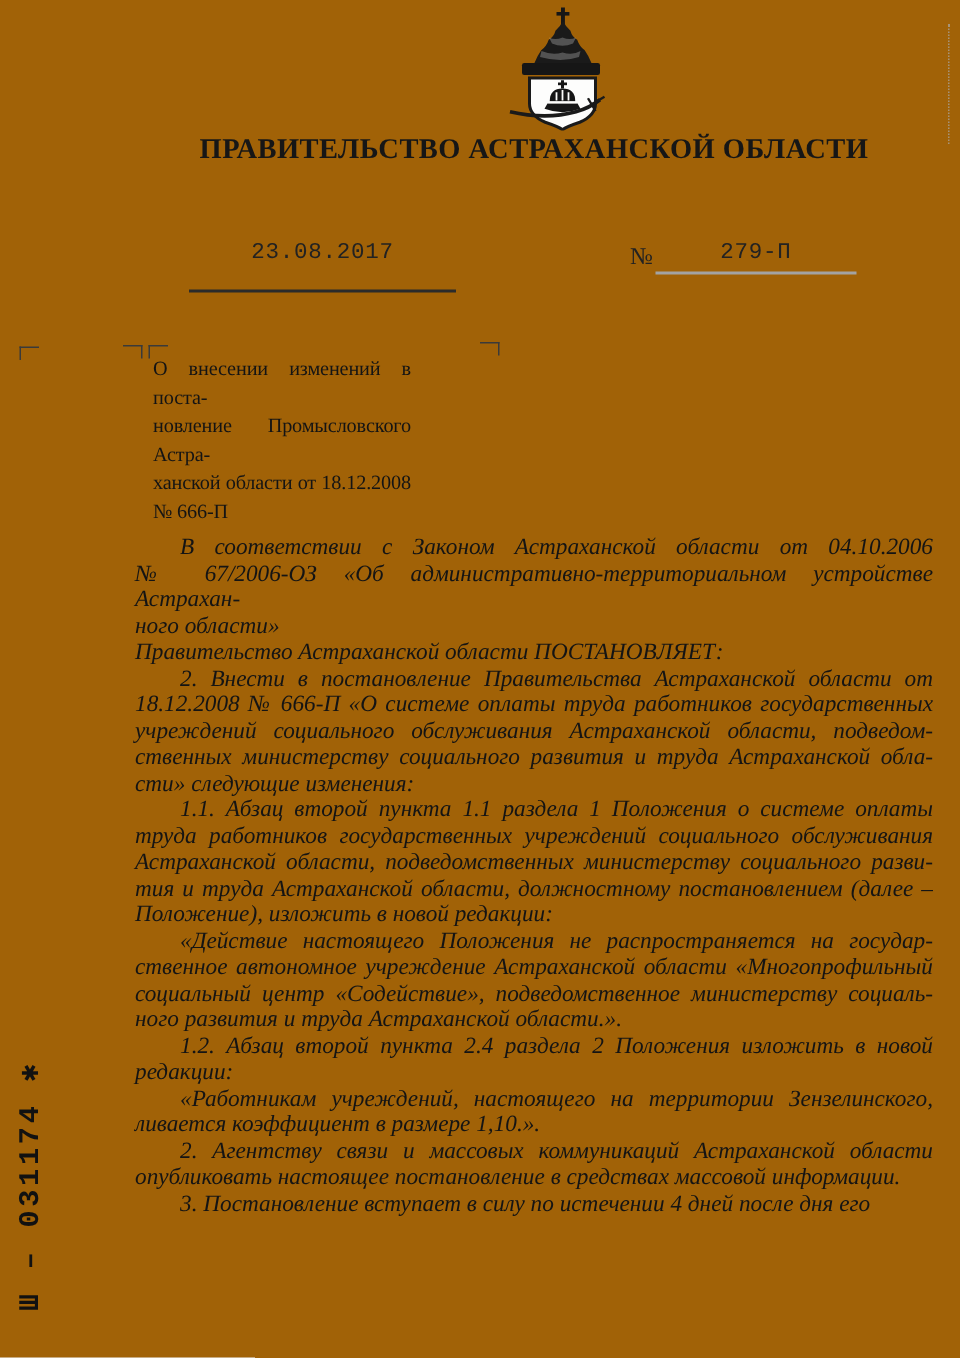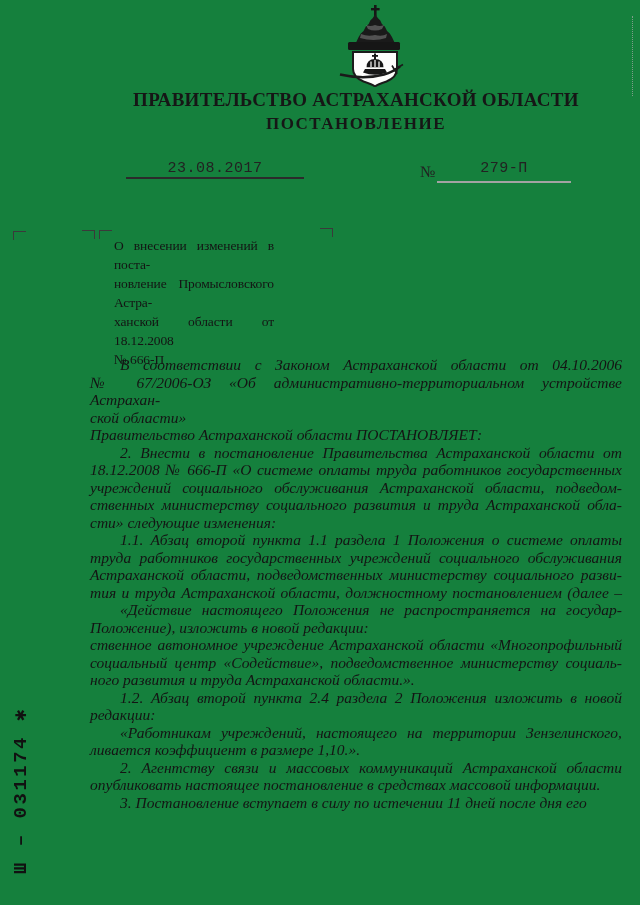--- a/index.html
+++ b/index.html
@@ -1,38 +1,38 @@
 <!DOCTYPE html>
 <html><head>
 <meta charset="utf-8">
 <style>
   html,body{margin:0;padding:0;background:#e8e8e8;}
   .page{
     position:relative;width:640px;height:905px;margin:0 auto;
-    background:#15803d;color:#1b1b1b;overflow:hidden;
+    background:#a16207;color:#1b1b1b;overflow:hidden;
     font-family:"Liberation Serif", serif;
   }
   
   .emblem{position:absolute;left:336px;top:3px;width:72px;height:84px;}
   
   .org-name{
     position:absolute;left:72px;top:89px;width:568px;
     text-align:center;font-weight:bold;font-size:19px;letter-spacing:.3px;
     color:#161616;
   }
   .doc-type{
     position:absolute;left:72px;top:114px;width:568px;
     text-align:center;font-weight:bold;font-size:17px;letter-spacing:1.5px;
     color:#161616;
   }
   
   .date-field{
     position:absolute;left:126px;top:160px;width:178px;
     text-align:center;font-family:"Liberation Mono", monospace;
-    font-size:15px;letter-spacing:.5px;padding-bottom:0;
+    font-size:15px;letter-spacing:.5px;padding-bottom:16px;
     border-bottom:2px solid #2b2b2b;color:#222;
   }
   .num-sign{
     position:absolute;left:420px;top:163px;font-size:16px;color:#222;
   }
   .num-field{
     position:absolute;left:437px;top:160px;width:134px;
     text-align:center;font-family:"Liberation Mono", monospace;
     font-size:15px;letter-spacing:.5px;padding-bottom:4px;
     border-bottom:2px solid #a3a3a3;color:#222;
@@ -43,21 +43,21 @@
   .cm.r{border-right:1.5px solid #3a3a3a;}
   .cm1{left:13px;top:231px;}
   .cm2{left:82px;top:230px;}
   .cm3{left:99px;top:230px;}
   .cm4{left:320px;top:228px;}
   
   .subject{
     position:absolute;left:102px;top:236px;width:172px;
     font-size:13.5px;line-height:19px;letter-spacing:-.1px;color:#141414;
   }
-  .sline{text-align:left;margin-left:12px;}
+  .sline{text-align:left;}
   .sline.just{text-align:justify;text-align-last:justify;}
   
   .body-text{
     position:absolute;left:90px;top:356px;width:532px;
     font-size:15.5px;line-height:17.5px;color:#141414;font-style:italic;
   }
   .bline{text-align:left;white-space:normal;}
   .bline.just{text-align:justify;text-align-last:justify;}
   .bline.ind{text-indent:30px;}
   
@@ -94,63 +94,62 @@
     <rect x="36" y="52" width="6" height="1.8" fill="#161616"></rect>
     <path fill="#161616" d="M30.5,64.5 Q30.5,56 39,56 Q47.5,56 47.5,64.5 Z"></path>
     <path fill="#161616" d="M29,66 H49 L51,69.5 Q39,74 27,69.5 Z"></path>
     <path stroke="#fdfdfc" stroke-width="1.2" fill="none" d="M35,58.5 V64 M39,57 V64 M43,58.5 V64 M29.5,65.2 H48.5"></path>
 
     <path fill="none" stroke="#1a1a1a" stroke-width="2.4" d="M4,71.5 Q28,77 48,71.5 Q57,69 64,63.5"></path>
     <path fill="none" stroke="#1a1a1a" stroke-width="1.6" d="M56,62.5 L61,71 M58.5,66.5 L67,61.5"></path>
   </svg>
 
   <div class="org-name">ПРАВИТЕЛЬСТВО АСТРАХАНСКОЙ ОБЛАСТИ</div>
-  <div class="doc-type">ПОСТАНОВЛЕНИЕ</div>
 
   <div class="date-field">23.08.2017</div>
   <div class="num-sign">№</div>
   <div class="num-field">279-П</div>
 
   <div class="cm l cm1"></div>
   <div class="cm r cm2"></div>
   <div class="cm l cm3"></div>
   <div class="cm r cm4"></div>
 
   <div class="subject">
       <div class="sline just">О внесении изменений в поста-</div>
       <div class="sline just">новление Промысловского Астра-</div>
       <div class="sline just">ханской области от 18.12.2008</div>
       <div class="sline">№ 666-П</div>
     </div>
 
   <div class="body-text">
       <div class="bline just ind">В соответствии с Законом Астраханской области от 04.10.2006</div>
       <div class="bline just">№ 67/2006-ОЗ «Об административно-территориальном устройстве Астрахан-</div>
-      <div class="bline">ской области»</div>
+      <div class="bline">ного области»</div>
       <div class="bline">Правительство Астраханской области ПОСТАНОВЛЯЕТ:</div>
       <div class="bline just ind">2. Внести в постановление Правительства Астраханской области от</div>
       <div class="bline just">18.12.2008 № 666-П «О системе оплаты труда работников государственных</div>
       <div class="bline just">учреждений социального обслуживания Астраханской области, подведом-</div>
       <div class="bline just">ственных министерству социального развития и труда Астраханской обла-</div>
       <div class="bline">сти» следующие изменения:</div>
       <div class="bline just ind">1.1. Абзац второй пункта 1.1 раздела 1 Положения о системе оплаты</div>
       <div class="bline just">труда работников государственных учреждений социального обслуживания</div>
       <div class="bline just">Астраханской области, подведомственных министерству социального разви-</div>
       <div class="bline just">тия и труда Астраханской области, должностному постановлением (далее –</div>
+      <div class="bline">Положение), изложить в новой редакции:</div>
       <div class="bline just ind">«Действие настоящего Положения не распространяется на государ-</div>
-      <div class="bline">Положение), изложить в новой редакции:</div>
       <div class="bline just">ственное автономное учреждение Астраханской области «Многопрофильный</div>
       <div class="bline just">социальный центр «Содействие», подведомственное министерству социаль-</div>
       <div class="bline">ного развития и труда Астраханской области.».</div>
       <div class="bline just ind">1.2. Абзац второй пункта 2.4 раздела 2 Положения изложить в новой</div>
       <div class="bline">редакции:</div>
       <div class="bline just ind">«Работникам учреждений, настоящего на территории Зензелинского,</div>
       <div class="bline">ливается коэффициент в размере 1,10.».</div>
       <div class="bline just ind">2. Агентству связи и массовых коммуникаций Астраханской области</div>
       <div class="bline">опубликовать настоящее постановление в средствах массовой информации.</div>
-      <div class="bline ind">3. Постановление вступает в силу по истечении 11 дней после дня его</div>
+      <div class="bline ind">3. Постановление вступает в силу по истечении 4 дней после дня его</div>
     </div>
 
   <div class="stamp">Ш – 031174 ✱</div>
 
   <div class="scan-noise"></div>
 
 </div>
 
 </body></html>

